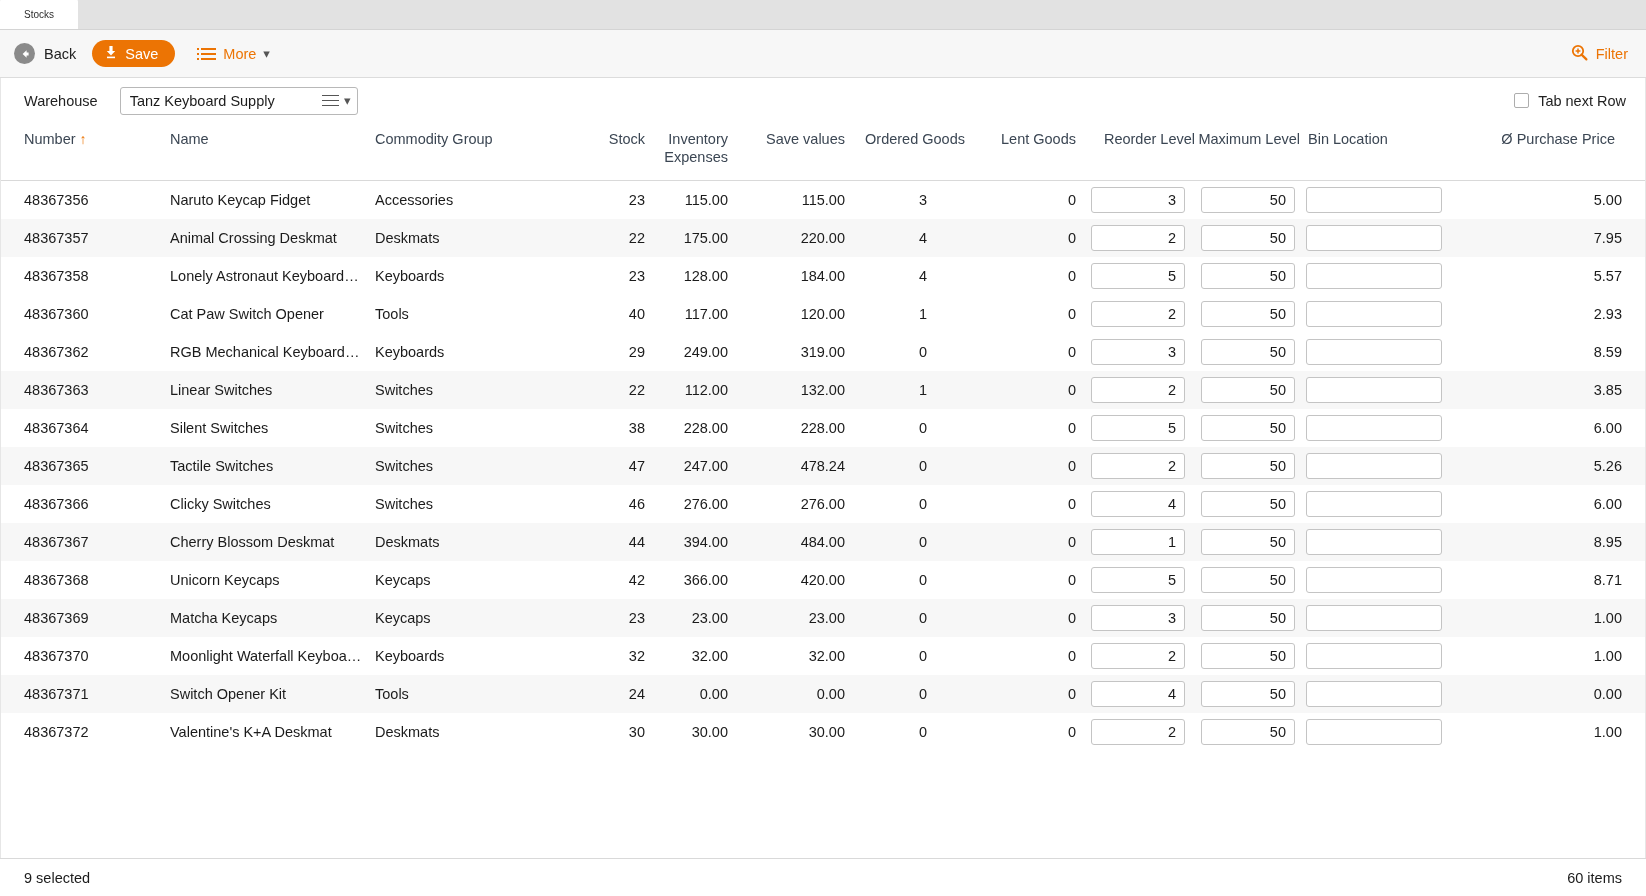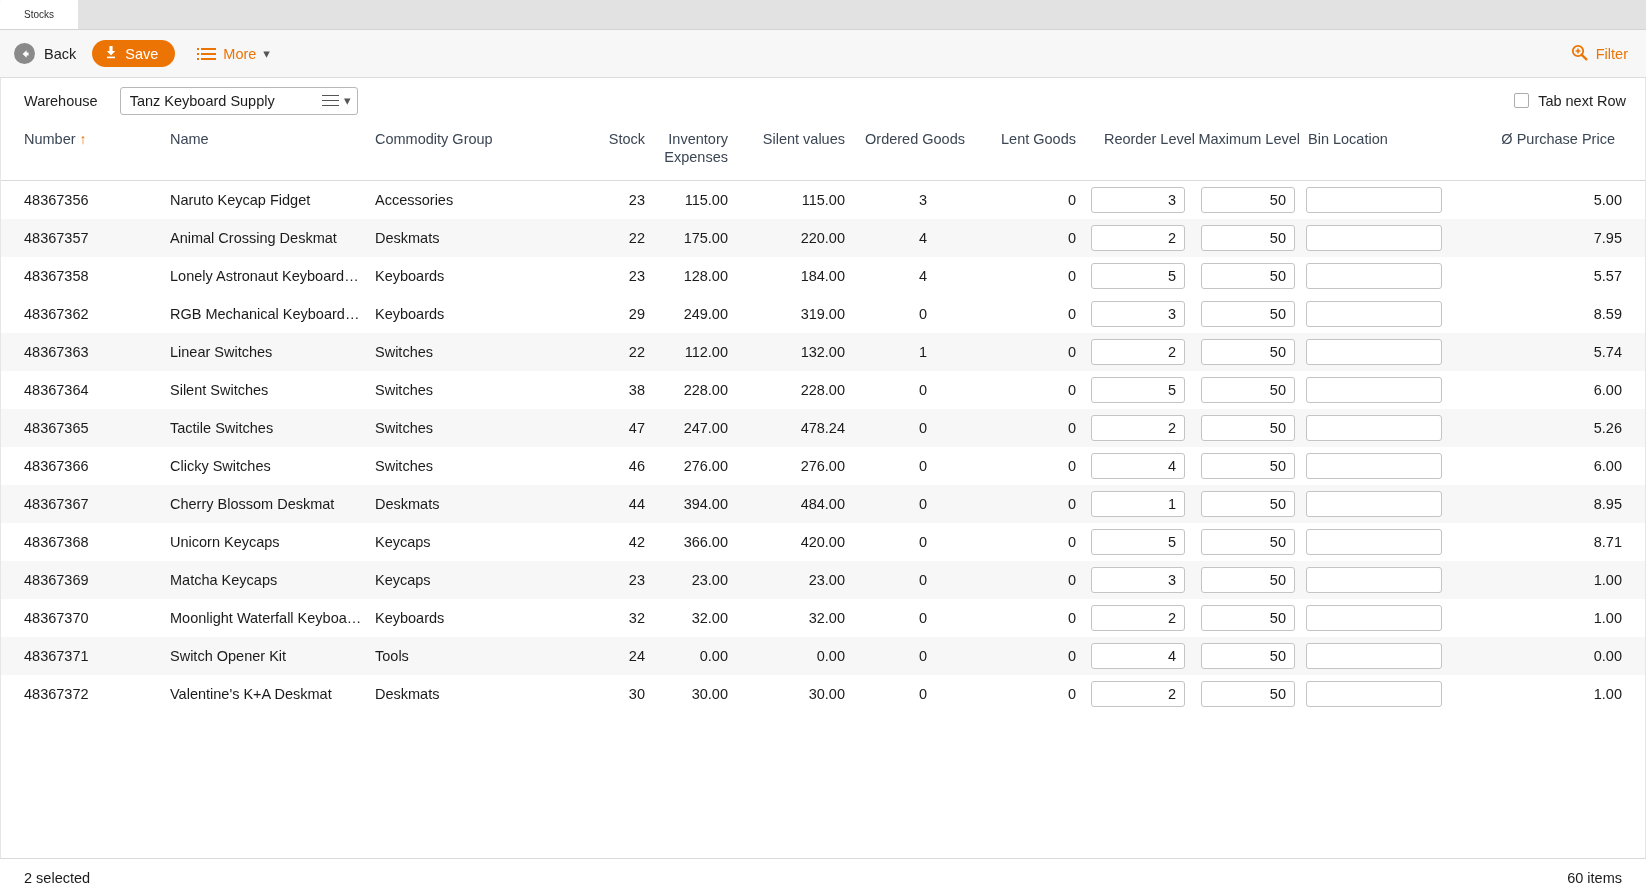--- a/index.html
+++ b/index.html
@@ -294,21 +294,21 @@
       <tr>
         <th class="pad-l24 al">
           <span>Number</span><span class="sort-arrow">↑</span>
         </th>
         <th class="al">Name</th>
         <th class="al">Commodity Group</th>
         <th class="ar">Stock</th>
         <th class="ar" style="padding-right:22px">
           <span>Inventory Expenses</span>
         </th>
-        <th class="ar" style="padding-right:10px">Silent values</th>
+        <th class="ar" style="padding-right:10px">Save values</th>
         <th class="ar" style="padding-right:15px">Ordered Goods</th>
         <th class="ar" style="padding-right:9px">Lent Goods</th>
         <th class="ar" style="padding-right:0px">Reorder Level</th>
         <th class="ar" style="padding-right:0px">Maximum Level</th>
         <th class="al" style="padding-left:8px">Bin Location</th>
         <th class="ar" style="padding-right:31px">
           <span>Ø Purchase Price</span>
         </th>
       </tr>
     </thead>
@@ -355,20 +355,36 @@
           <td class="ar" style="padding-right:22px">128.00</td>
           <td class="ar" style="padding-right:10px">184.00</td>
           <td class="ar" style="padding-right:53px">4</td>
           <td class="ar" style="padding-right:9px">0</td>
           <td class="inputcell"><input class="cellinput" type="text" value="5" style=""></td>
           <td class="inputcell"><input class="cellinput" type="text" value="50" style=""></td>
           <td class="inputcell"><input class="cellinput wide" type="text" style=""></td>
           <td class="ar" style="padding-right:24px">5.57</td>
         </tr>
         <tr>
+          <td class="pad-l24 al">48367360</td>
+          <td class="al">
+            <span class="nm-ell">Cat Paw Switch Opener</span>
+          </td>
+          <td class="al">Tools</td>
+          <td class="ar">40</td>
+          <td class="ar" style="padding-right:22px">117.00</td>
+          <td class="ar" style="padding-right:10px">120.00</td>
+          <td class="ar" style="padding-right:53px">1</td>
+          <td class="ar" style="padding-right:9px">0</td>
+          <td class="inputcell"><input class="cellinput" type="text" value="2" style=""></td>
+          <td class="inputcell"><input class="cellinput" type="text" value="50" style=""></td>
+          <td class="inputcell"><input class="cellinput wide" type="text" style=""></td>
+          <td class="ar" style="padding-right:24px">2.93</td>
+        </tr>
+        <tr>
           <td class="pad-l24 al">48367362</td>
           <td class="al">
             <span class="nm-ell">RGB Mechanical Keyboard - 80...</span>
           </td>
           <td class="al">Keyboards</td>
           <td class="ar">29</td>
           <td class="ar" style="padding-right:22px">249.00</td>
           <td class="ar" style="padding-right:10px">319.00</td>
           <td class="ar" style="padding-right:53px">0</td>
           <td class="ar" style="padding-right:9px">0</td>
@@ -384,21 +400,21 @@
           </td>
           <td class="al">Switches</td>
           <td class="ar">22</td>
           <td class="ar" style="padding-right:22px">112.00</td>
           <td class="ar" style="padding-right:10px">132.00</td>
           <td class="ar" style="padding-right:53px">1</td>
           <td class="ar" style="padding-right:9px">0</td>
           <td class="inputcell"><input class="cellinput" type="text" value="2" style=""></td>
           <td class="inputcell"><input class="cellinput" type="text" value="50" style=""></td>
           <td class="inputcell"><input class="cellinput wide" type="text" style=""></td>
-          <td class="ar" style="padding-right:24px">5.74</td>
+          <td class="ar" style="padding-right:24px">3.85</td>
         </tr>
         <tr>
           <td class="pad-l24 al">48367364</td>
           <td class="al">
             <span class="nm-ell">Silent Switches</span>
           </td>
           <td class="al">Switches</td>
           <td class="ar">38</td>
           <td class="ar" style="padding-right:22px">228.00</td>
           <td class="ar" style="padding-right:10px">228.00</td>
@@ -535,15 +551,15 @@
           <td class="inputcell"><input class="cellinput" type="text" value="2" style=""></td>
           <td class="inputcell"><input class="cellinput" type="text" value="50" style=""></td>
           <td class="inputcell"><input class="cellinput wide" type="text" style=""></td>
           <td class="ar" style="padding-right:24px">1.00</td>
         </tr>
       </tbody>
   </table>
 </div>
 
 <div class="footer">
-  <span>2 selected</span>
+  <span>9 selected</span>
   <span class="right">60 items</span>
 </div>
 
 </body></html>

